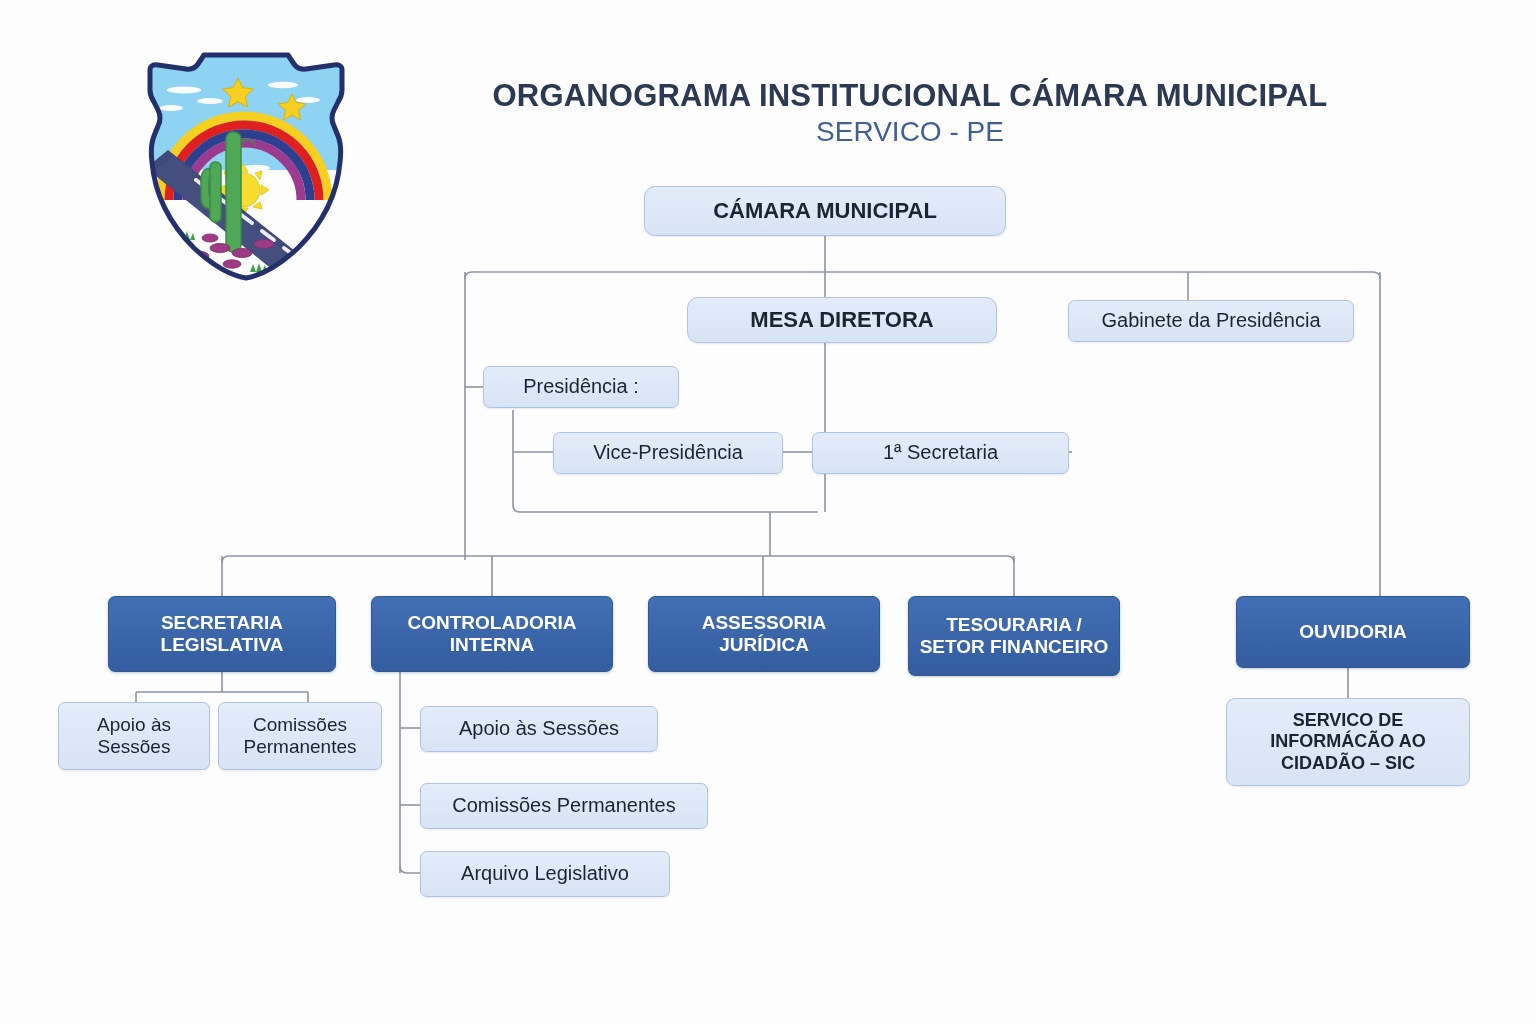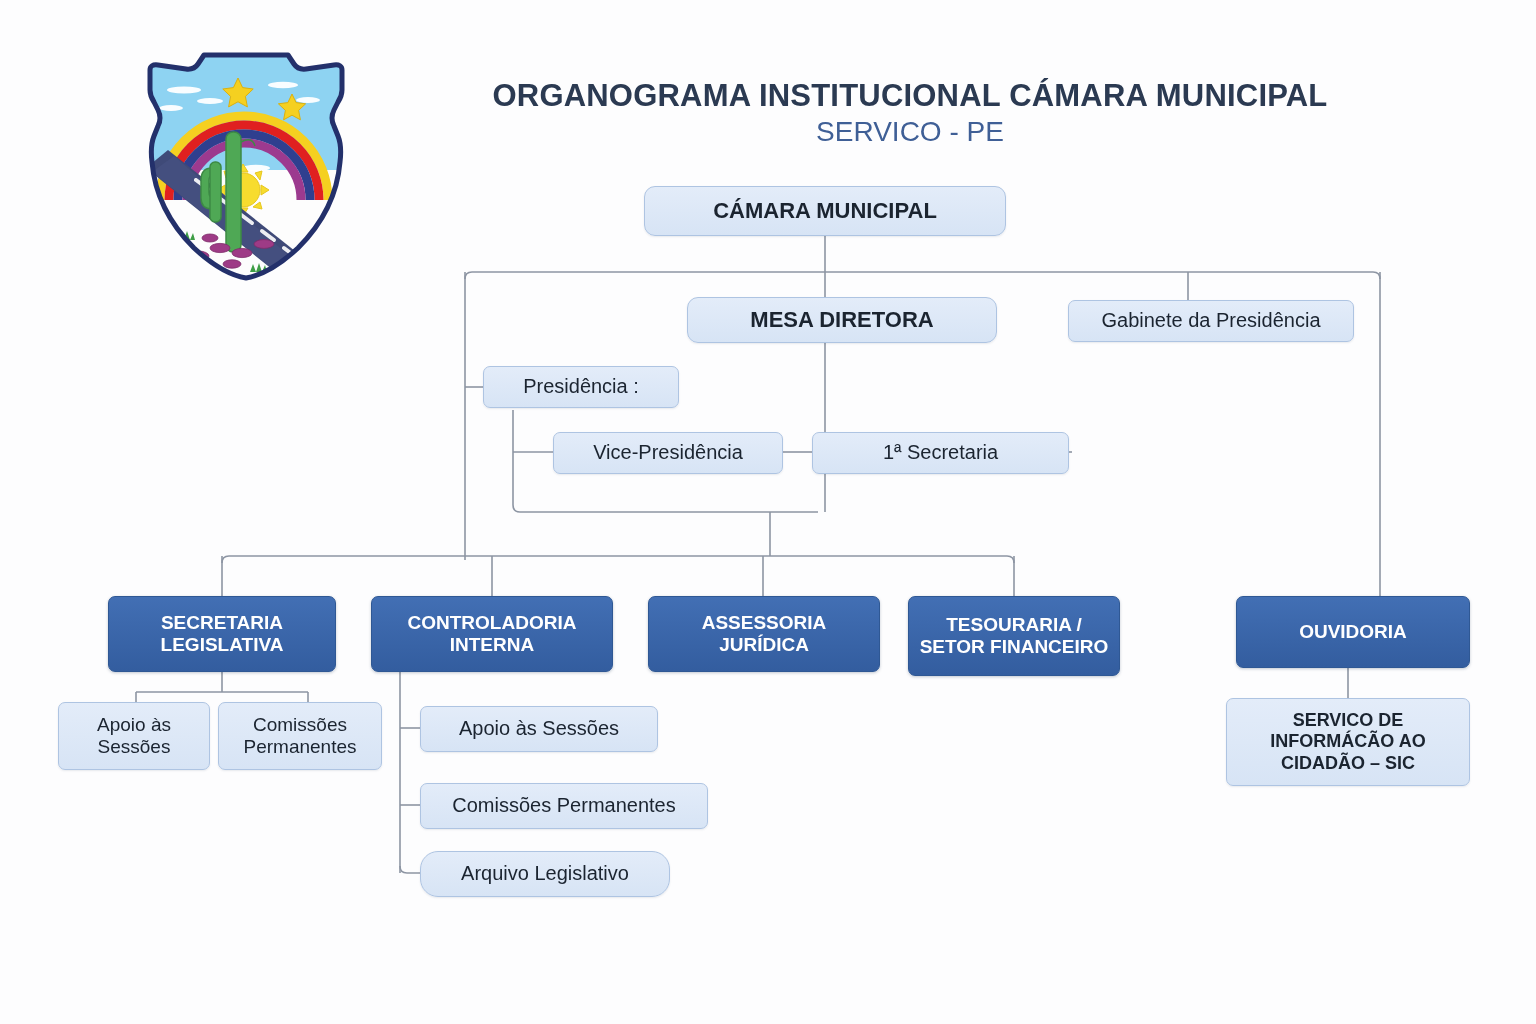--- a/index.html
+++ b/index.html
@@ -270,25 +270,25 @@
   <div class="node dark bold f19" style="left:108px; top:596px; width:228px; height:76px;">SECRETARIA LEGISLATIVA</div>
 
   <div class="node dark bold f19" style="left:371px; top:596px; width:242px; height:76px;">CONTROLADORIA INTERNA</div>
 
   <div class="node dark bold f19" style="left:648px; top:596px; width:232px; height:76px;">ASSESSORIA JURÍDICA</div>
 
   <div class="node dark bold f19" style="left:908px; top:596px; width:212px; height:80px;">TESOURARIA / SETOR FINANCEIRO</div>
 
   <div class="node dark bold f19" style="left:1236px; top:596px; width:234px; height:72px;">OUVIDORIA</div>
 
-  <div class="node light bold f18" style="left:1226px; top:698px; width:244px; height:88px;">SERVICO DE INFORMÁCÃO AO CIDADÃO – SIC</div>
+  <div class="node light bold f18" style="left:1226px; top:698px; width:244px; height:88px;border-radius:9px;">SERVICO DE INFORMÁCÃO AO CIDADÃO – SIC</div>
 
   <div class="node light normal f19" style="left:58px; top:702px; width:152px; height:68px;">Apoio às Sessões</div>
 
   <div class="node light normal f19" style="left:218px; top:702px; width:164px; height:68px;">Comissões Permanentes</div>
 
   <div class="node light normal f20" style="left:420px; top:706px; width:238px; height:46px;">Apoio às Sessões</div>
 
   <div class="node light normal f20" style="left:420px; top:783px; width:288px; height:46px;">Comissões Permanentes</div>
 
-  <div class="node light normal f20" style="left:420px; top:851px; width:250px; height:46px;border-radius:18px;">Arquivo Legislativo</div>
+  <div class="node light normal f20" style="left:420px; top:851px; width:250px; height:46px;">Arquivo Legislativo</div>
 
 </div>
 
 </body></html>

